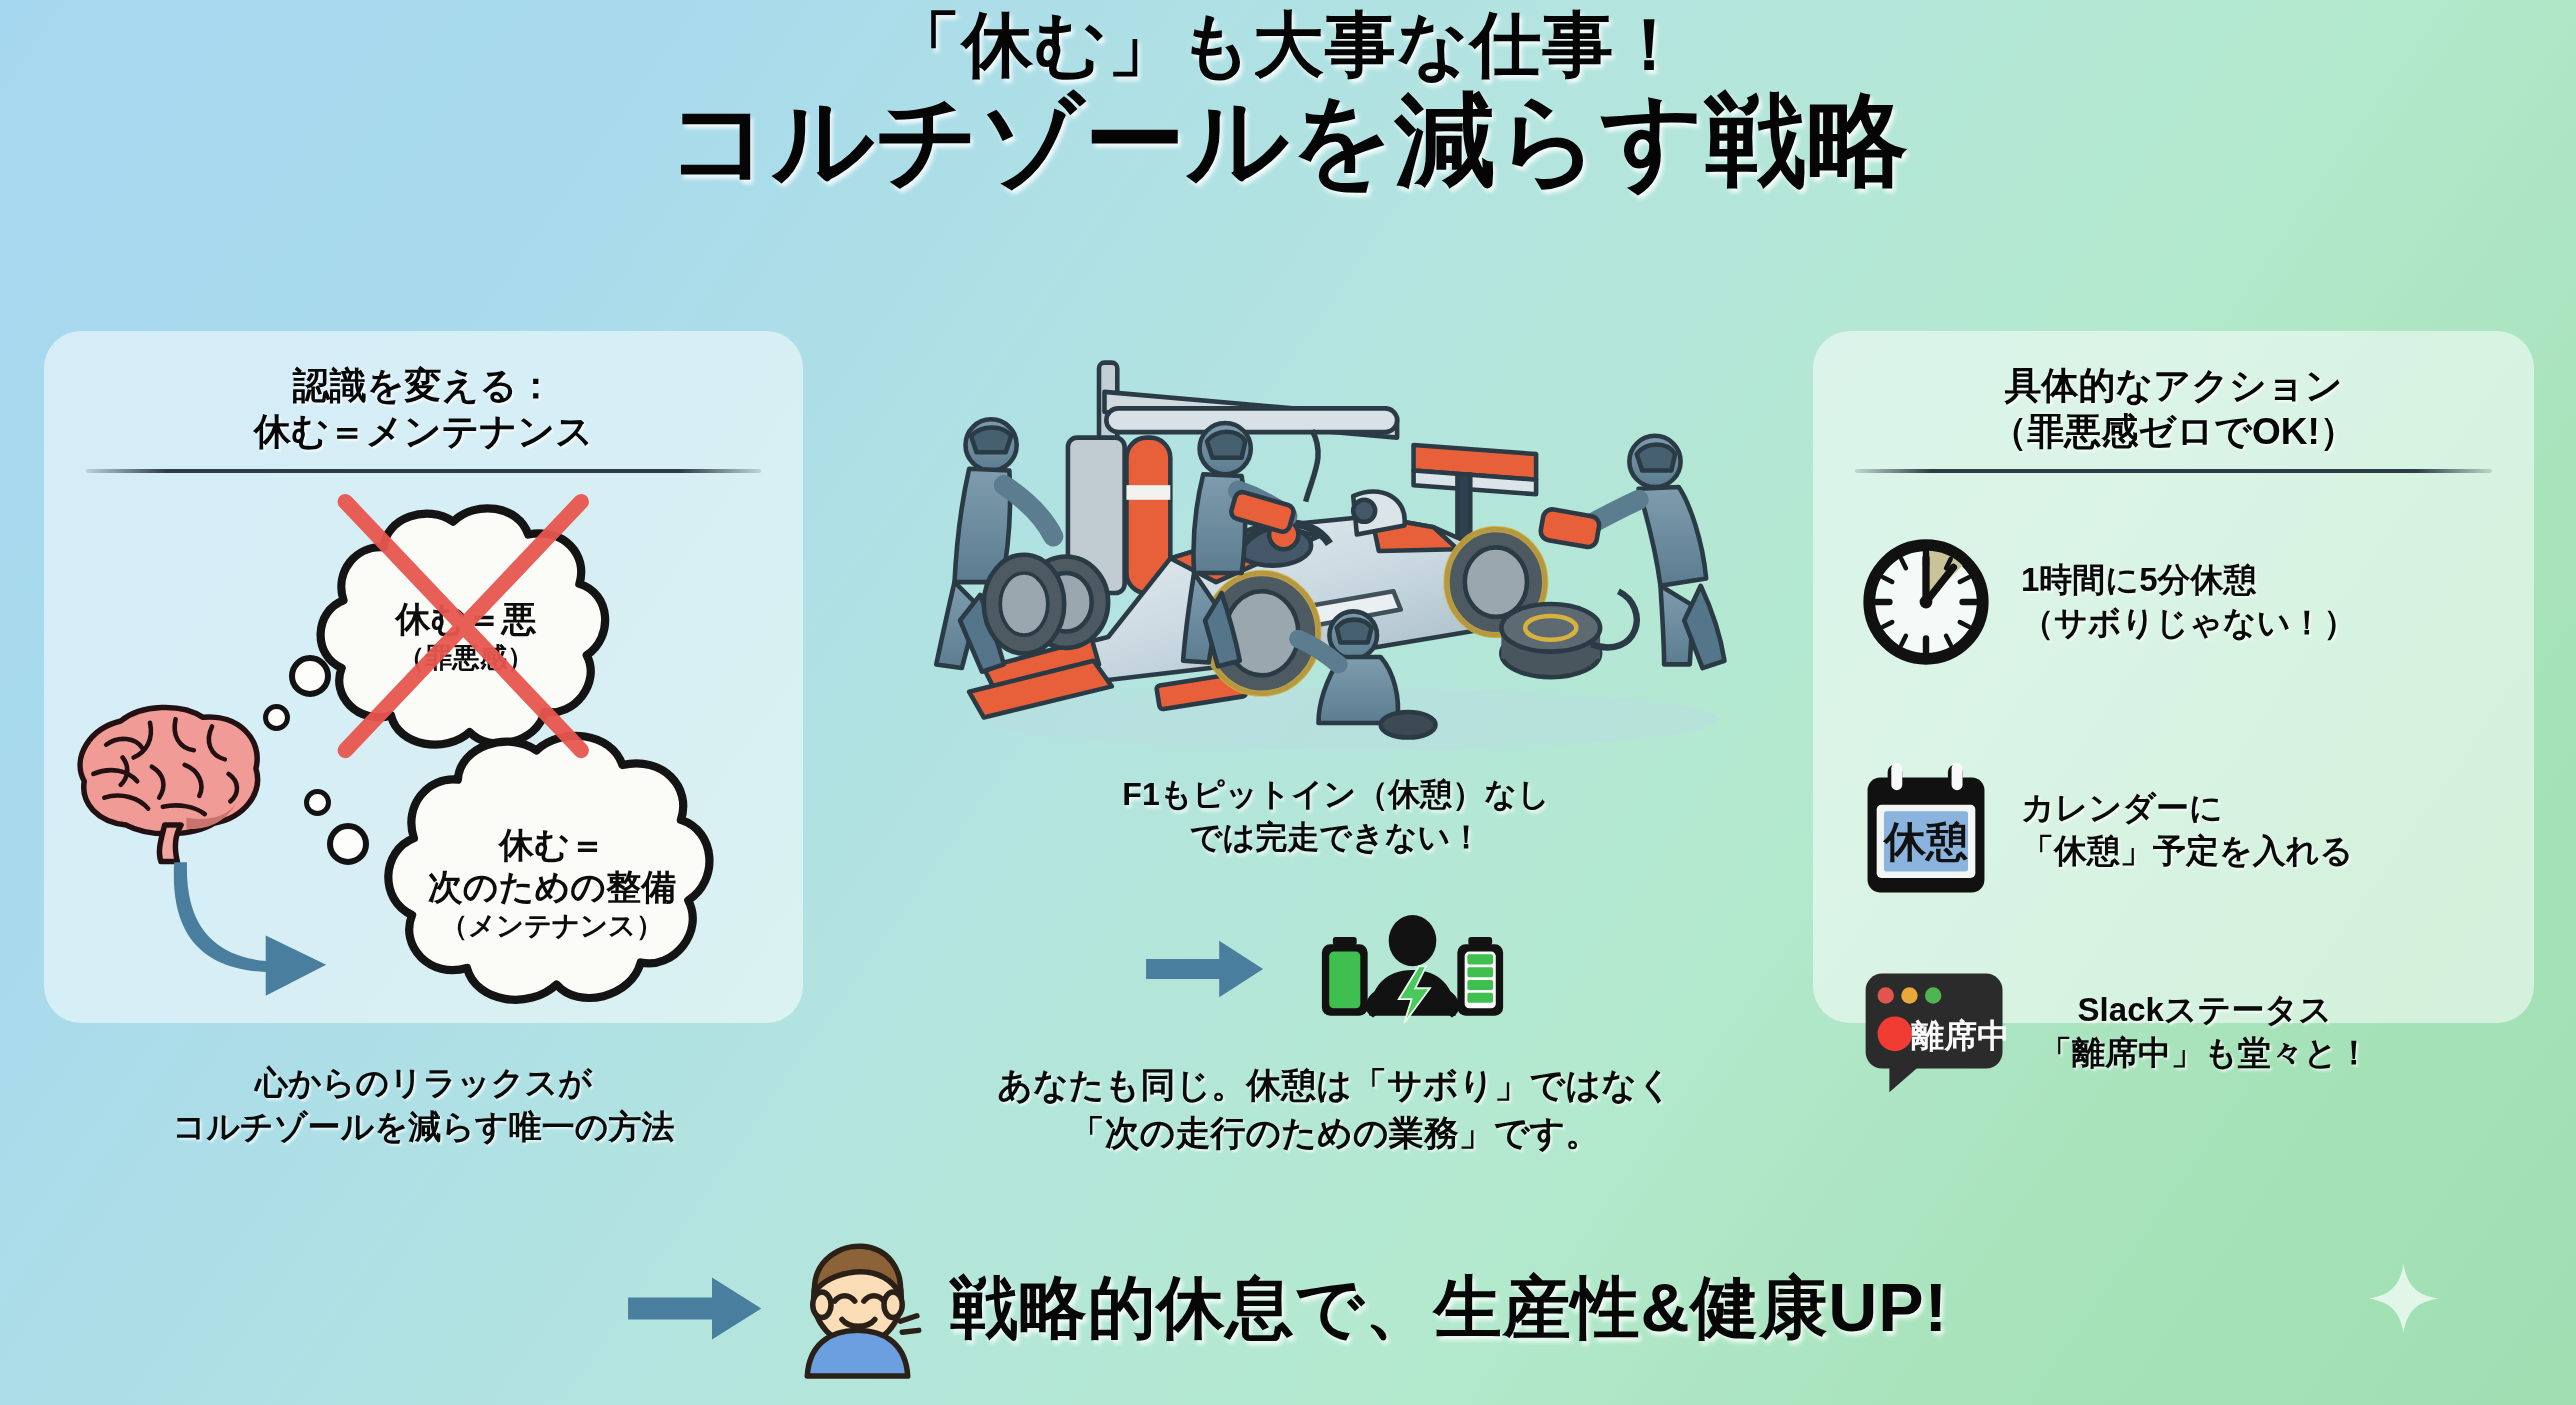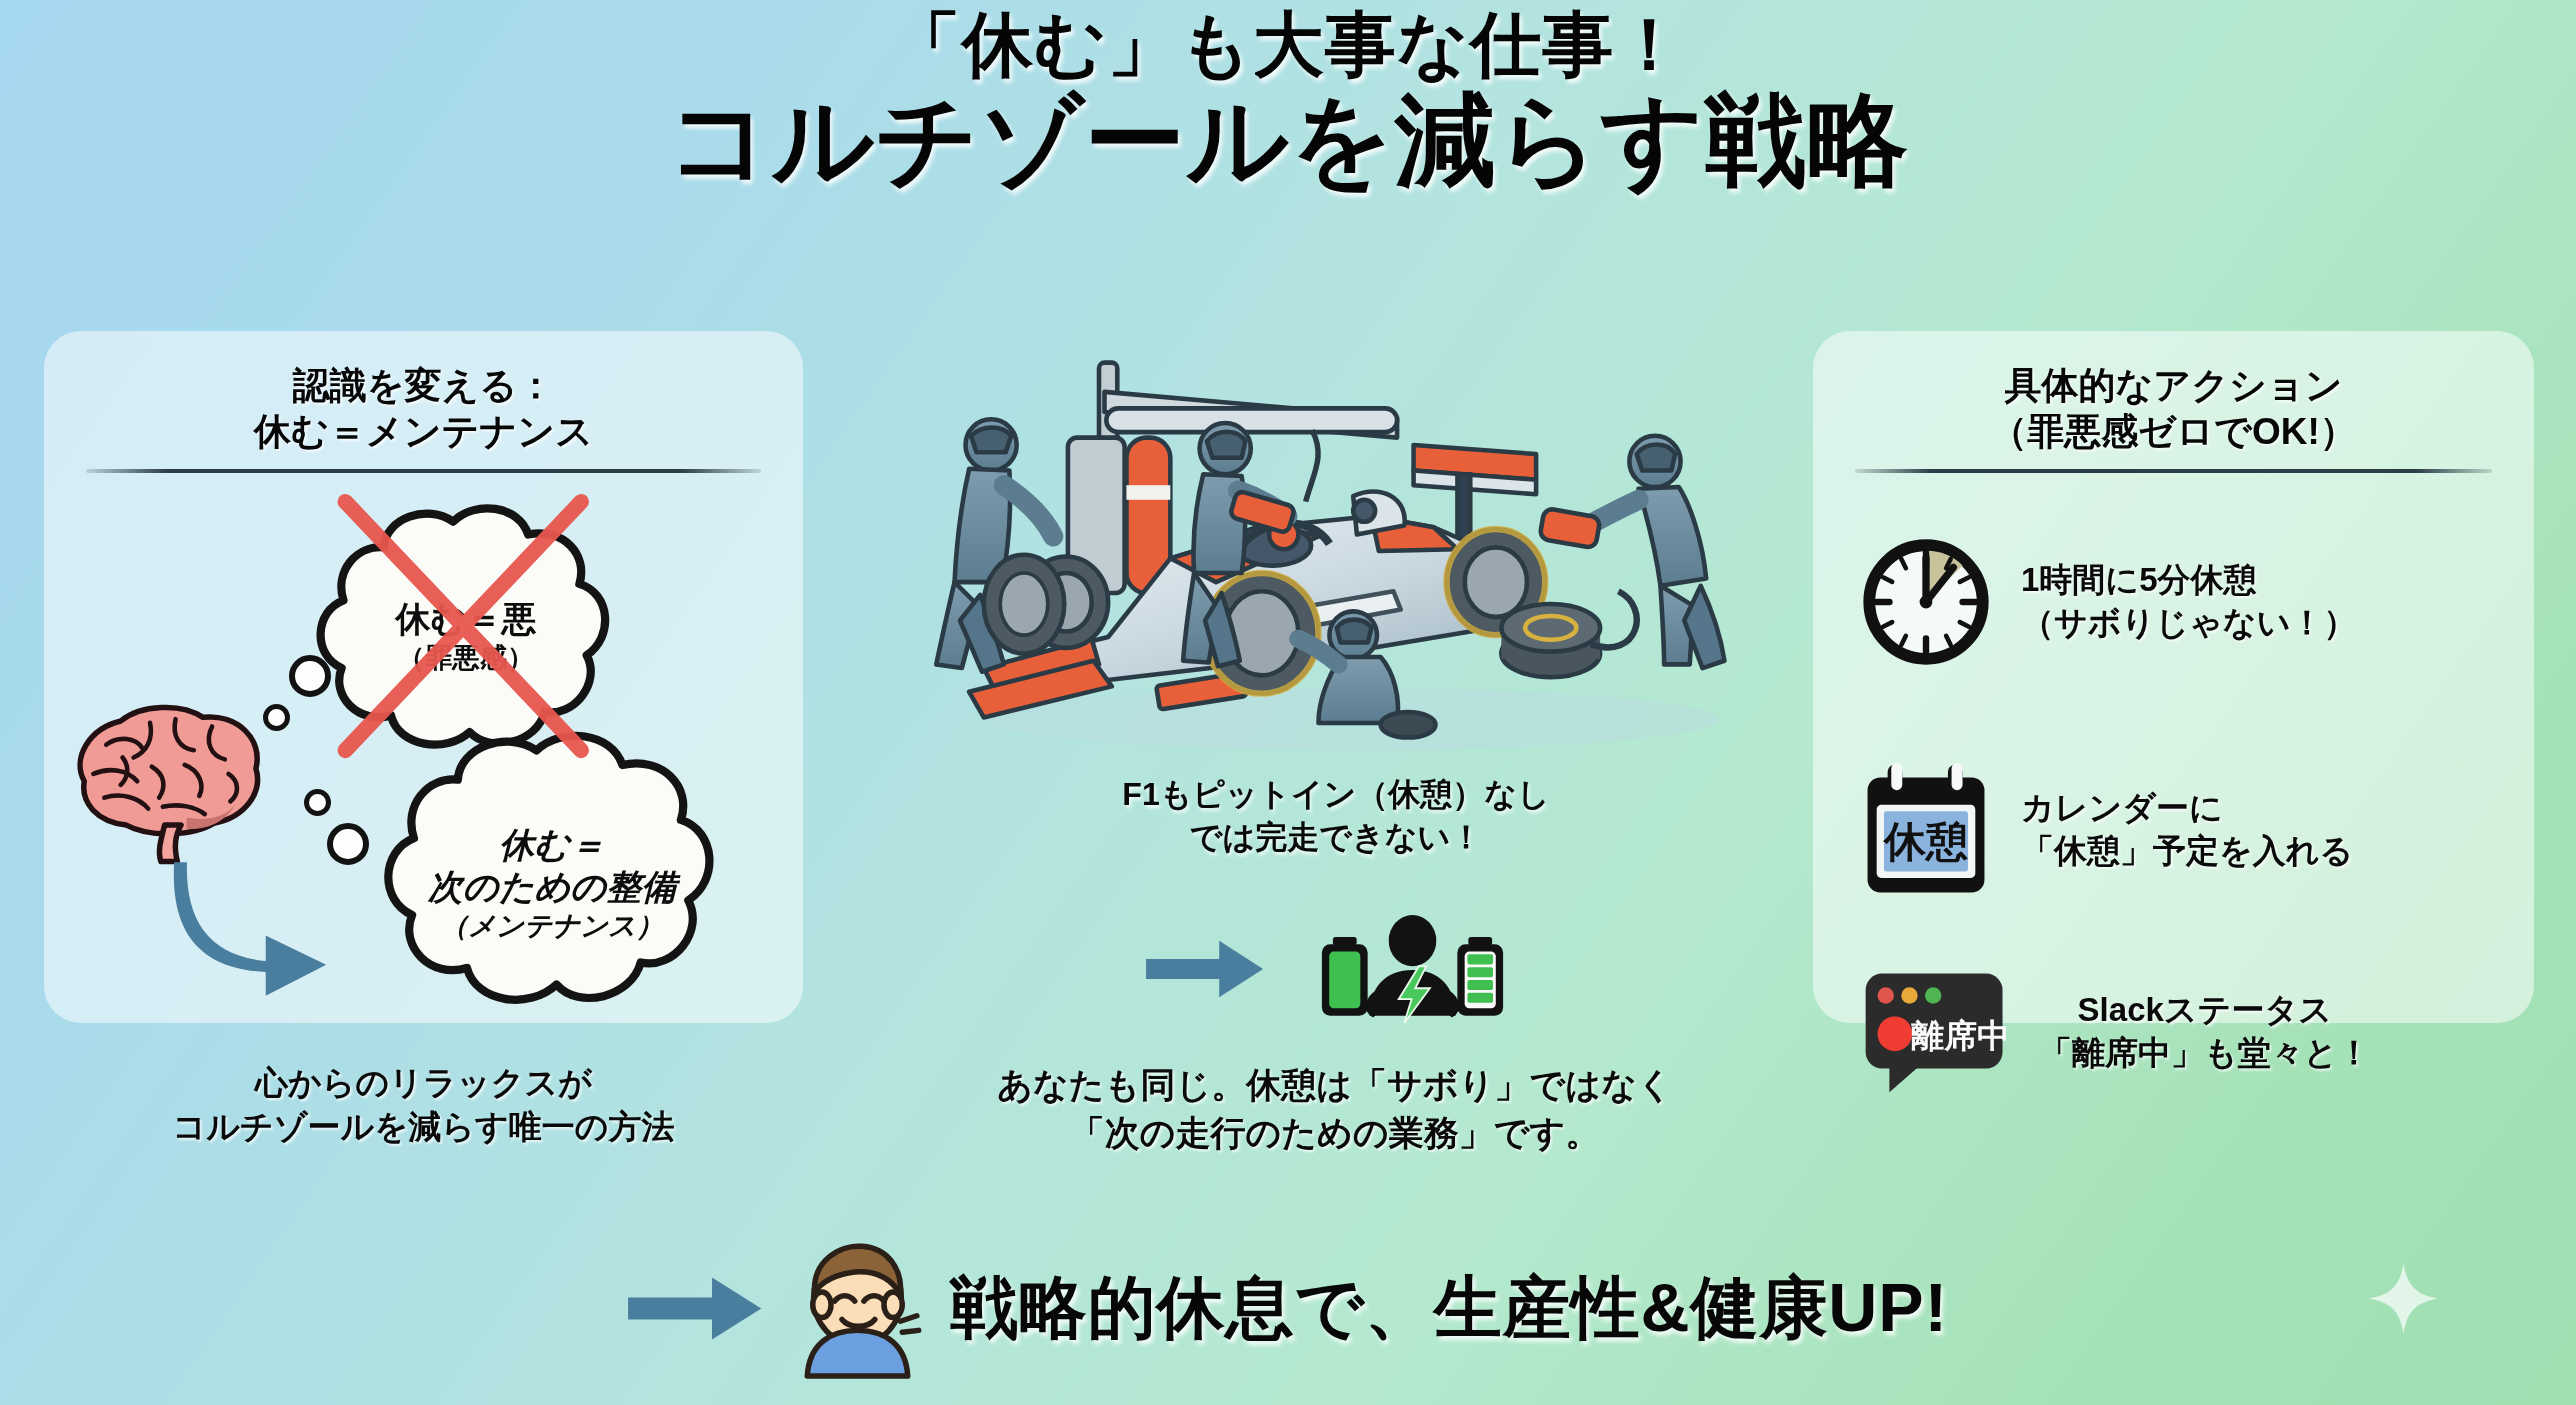--- a/index.html
+++ b/index.html
@@ -52,21 +52,21 @@
     text-align:center;
   }
   .bubble-text {
     position:relative; z-index:3; font-weight:900; color:#0c0c0c;
     line-height:1.22;
   }
   #bubble-bad  { left:274px; top:494px; width:384px; height:284px; }
   #bubble-bad .bubble-text { font-size:35px; }
   .bubble-sub { font-size:27.4px; display:block; }
 
-  #bubble-good { left:337px; top:723px; width:430px; height:320px;font-style:italic; }
+  #bubble-good { left:337px; top:723px; width:430px; height:320px; }
   #bubble-good .bubble-text { font-size:35px; }
 
   #cross-mark { position:absolute; left:274px; top:476px; width:384px; height:311px; z-index:6; }
 
   .dot {
     position:absolute; border-radius:50%;
     background:#fdfdfb; border:6.4px solid #121212; z-index:4;
   }
   #dot-a { left:263px; top:704px; width:27.4px; height:27.4px; border-width:5.5px; }
   #dot-b { left:289px; top:655px; width:42px; height:42px; }

